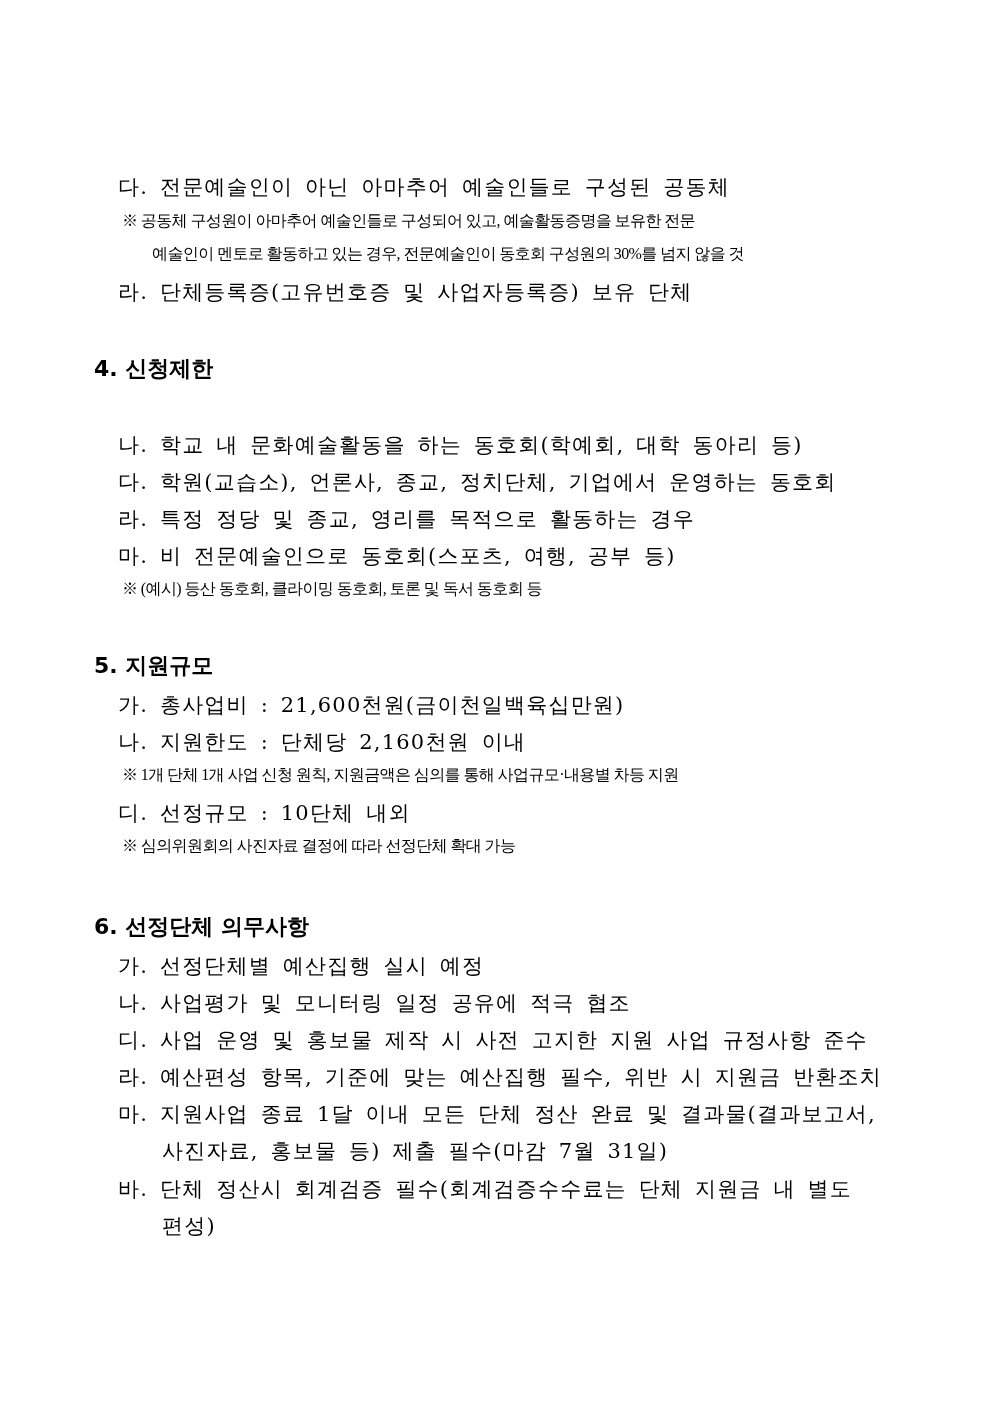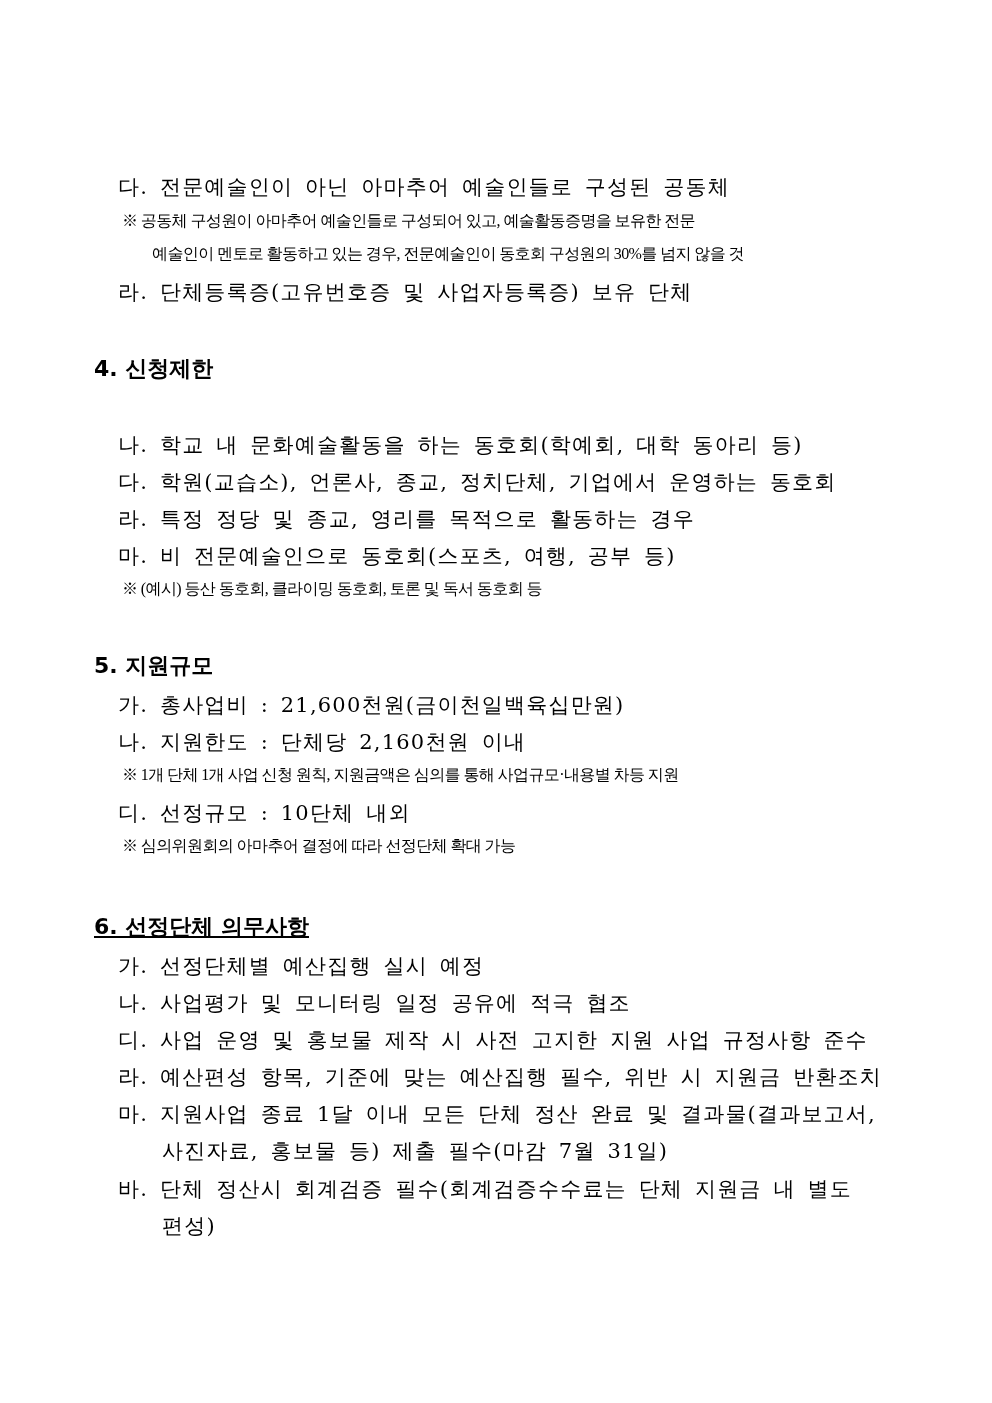--- a/index.html
+++ b/index.html
@@ -55,23 +55,23 @@
   </div>
   <div class="line item" style="left:118px; top:671px;">
     <span>나.</span>
     <span>지원한도 : 단체당 2,160천원 이내</span>
   </div>
   <div class="line note" style="left:122px; top:708px;">※ 1개 단체 1개 사업 신청 원칙, 지원금액은 심의를 통해 사업규모·내용별 차등 지원</div>
   <div class="line item" style="left:118px; top:742px;">
     <span>디.</span>
     <span>선정규모 : 10단체 내외</span>
   </div>
-  <div class="line note" style="left:122px; top:779px;">※ 심의위원회의 아마추어 결정에 따라 선정단체 확대 가능</div>
+  <div class="line note" style="left:122px; top:779px;">※ 심의위원회의 사진자료 결정에 따라 선정단체 확대 가능</div>
 
-  <div class="line heading" style="left:94px; top:855px;text-decoration:underline;">6. 선정단체 의무사항</div>
+  <div class="line heading" style="left:94px; top:855px;">6. 선정단체 의무사항</div>
   <div class="line item" style="left:118px; top:895px;">
     <span>가.</span>
     <span>선정단체별 예산집행 실시 예정</span>
   </div>
   <div class="line item" style="left:118px; top:932px;">
     <span>나.</span>
     <span>사업평가 및 모니터링 일정 공유에 적극 협조</span>
   </div>
   <div class="line item" style="left:118px; top:969px;">
     <span>디.</span>

